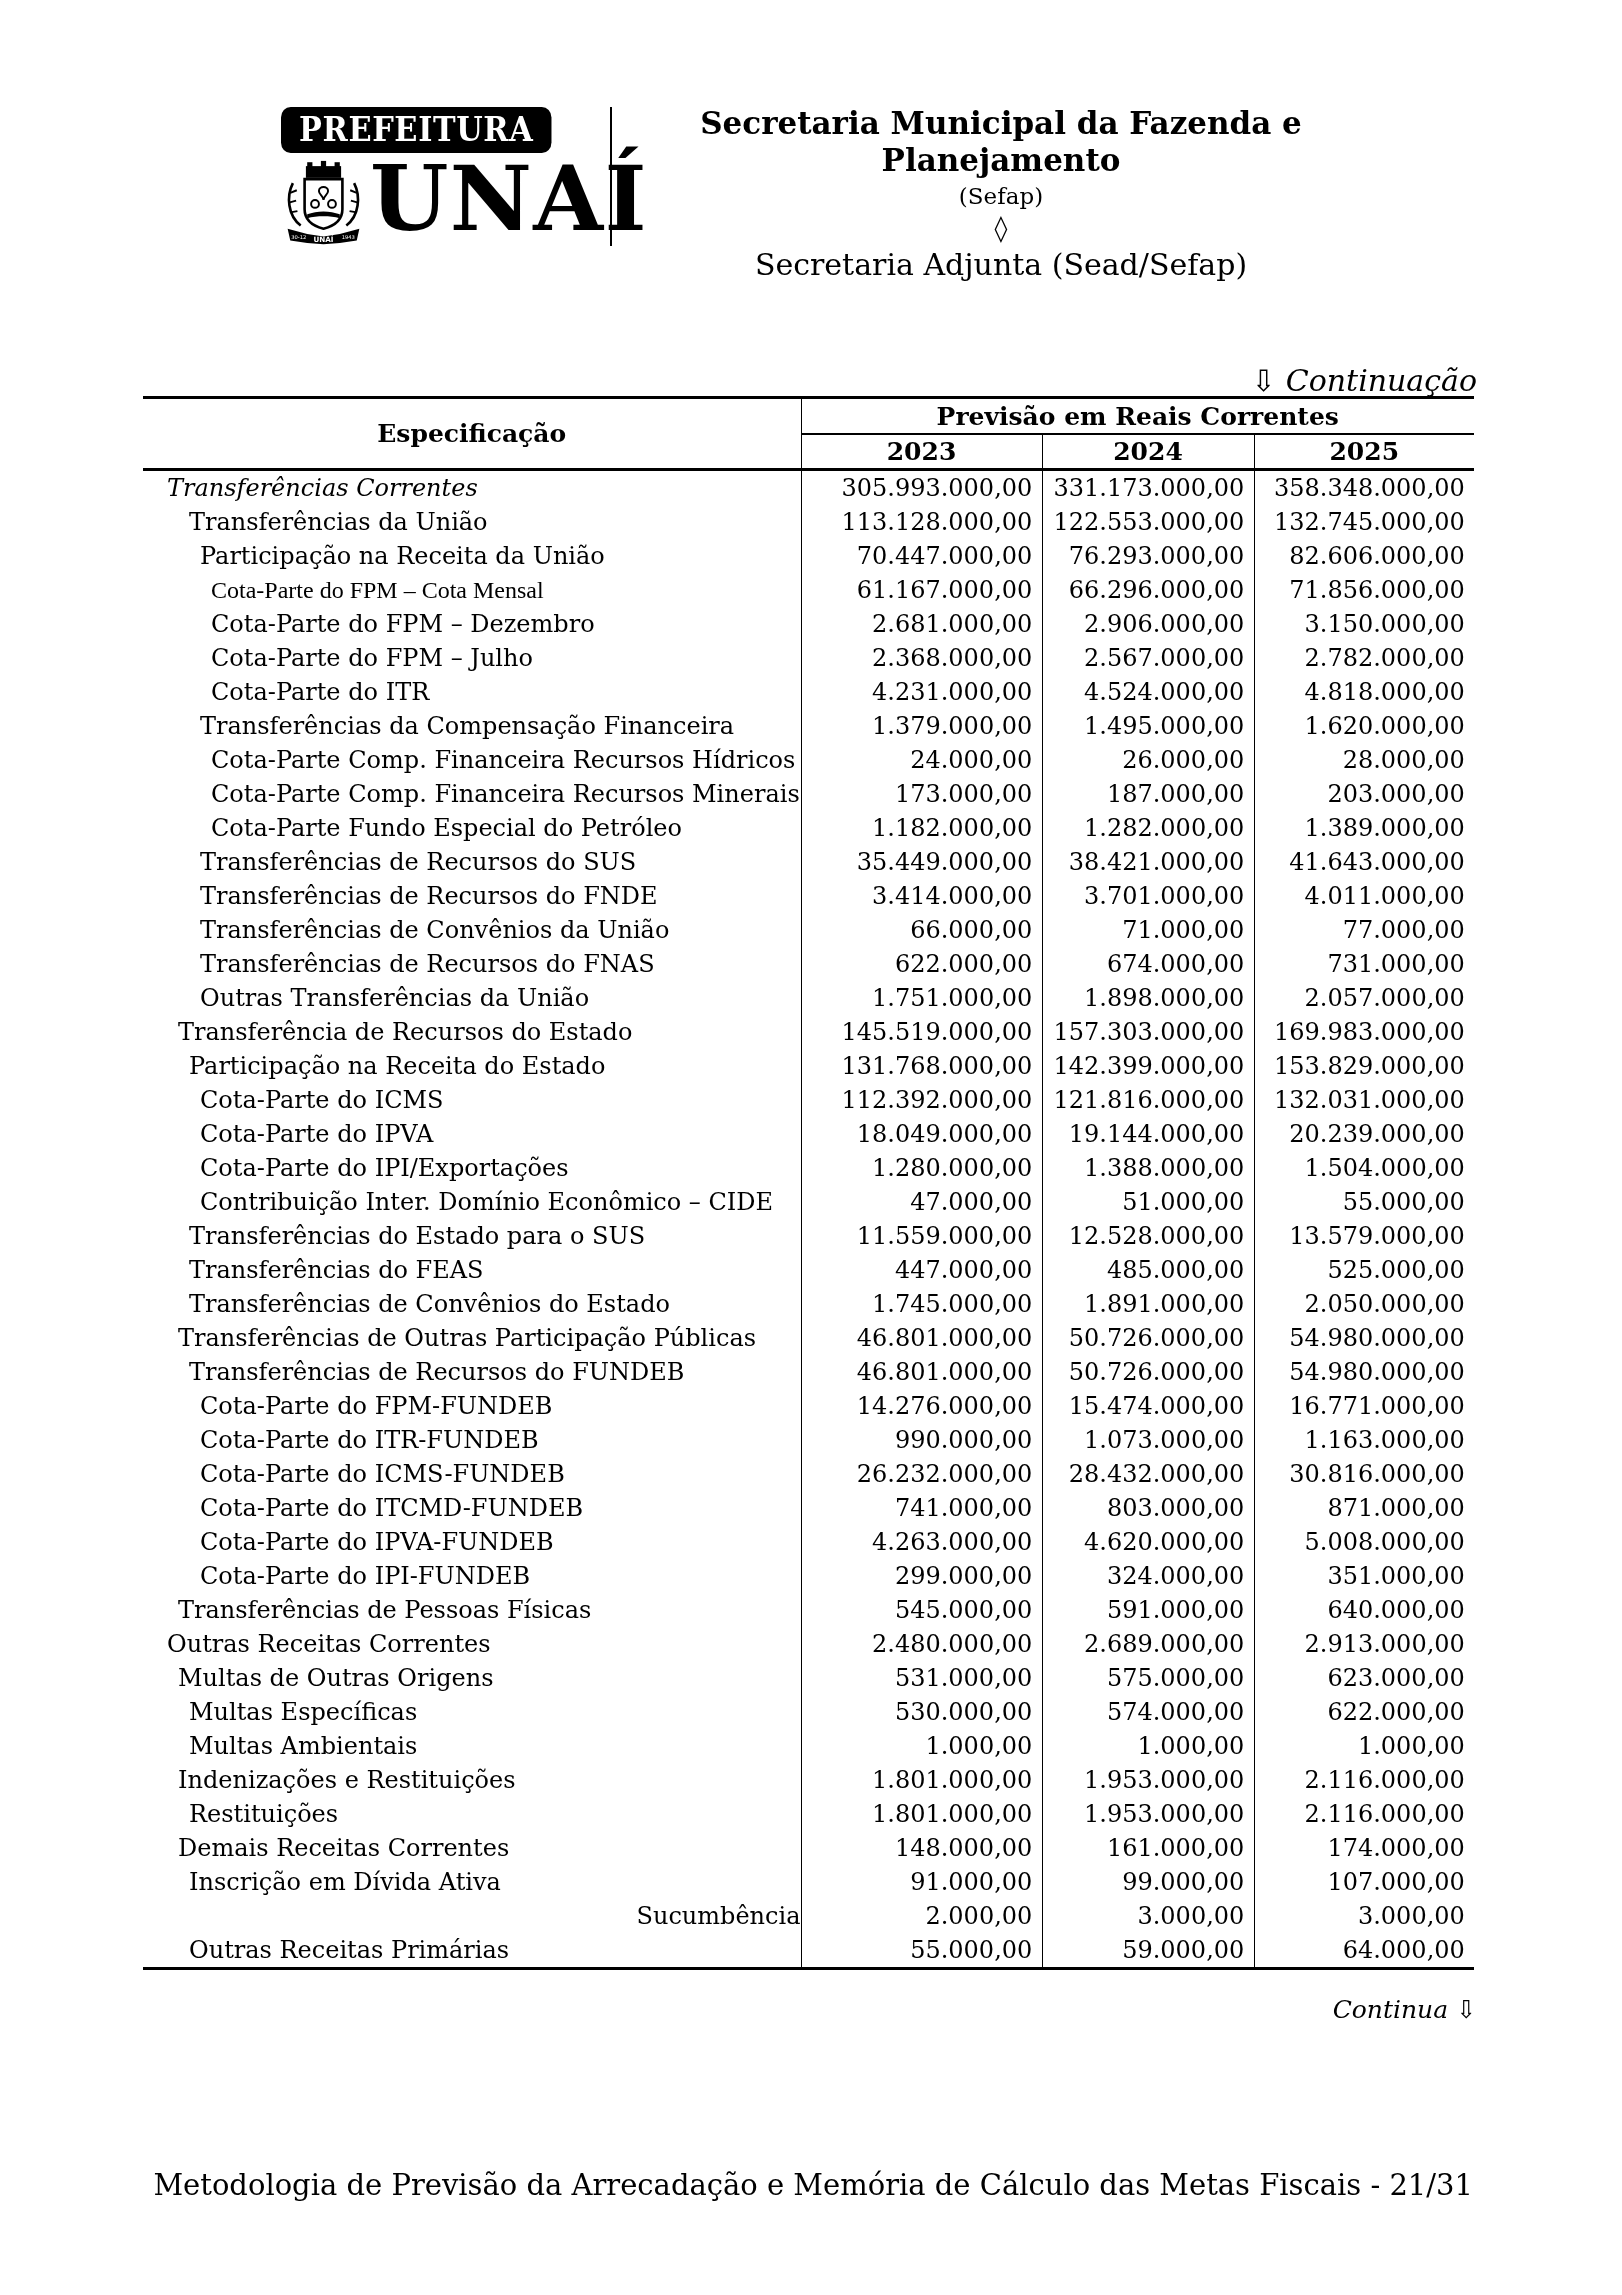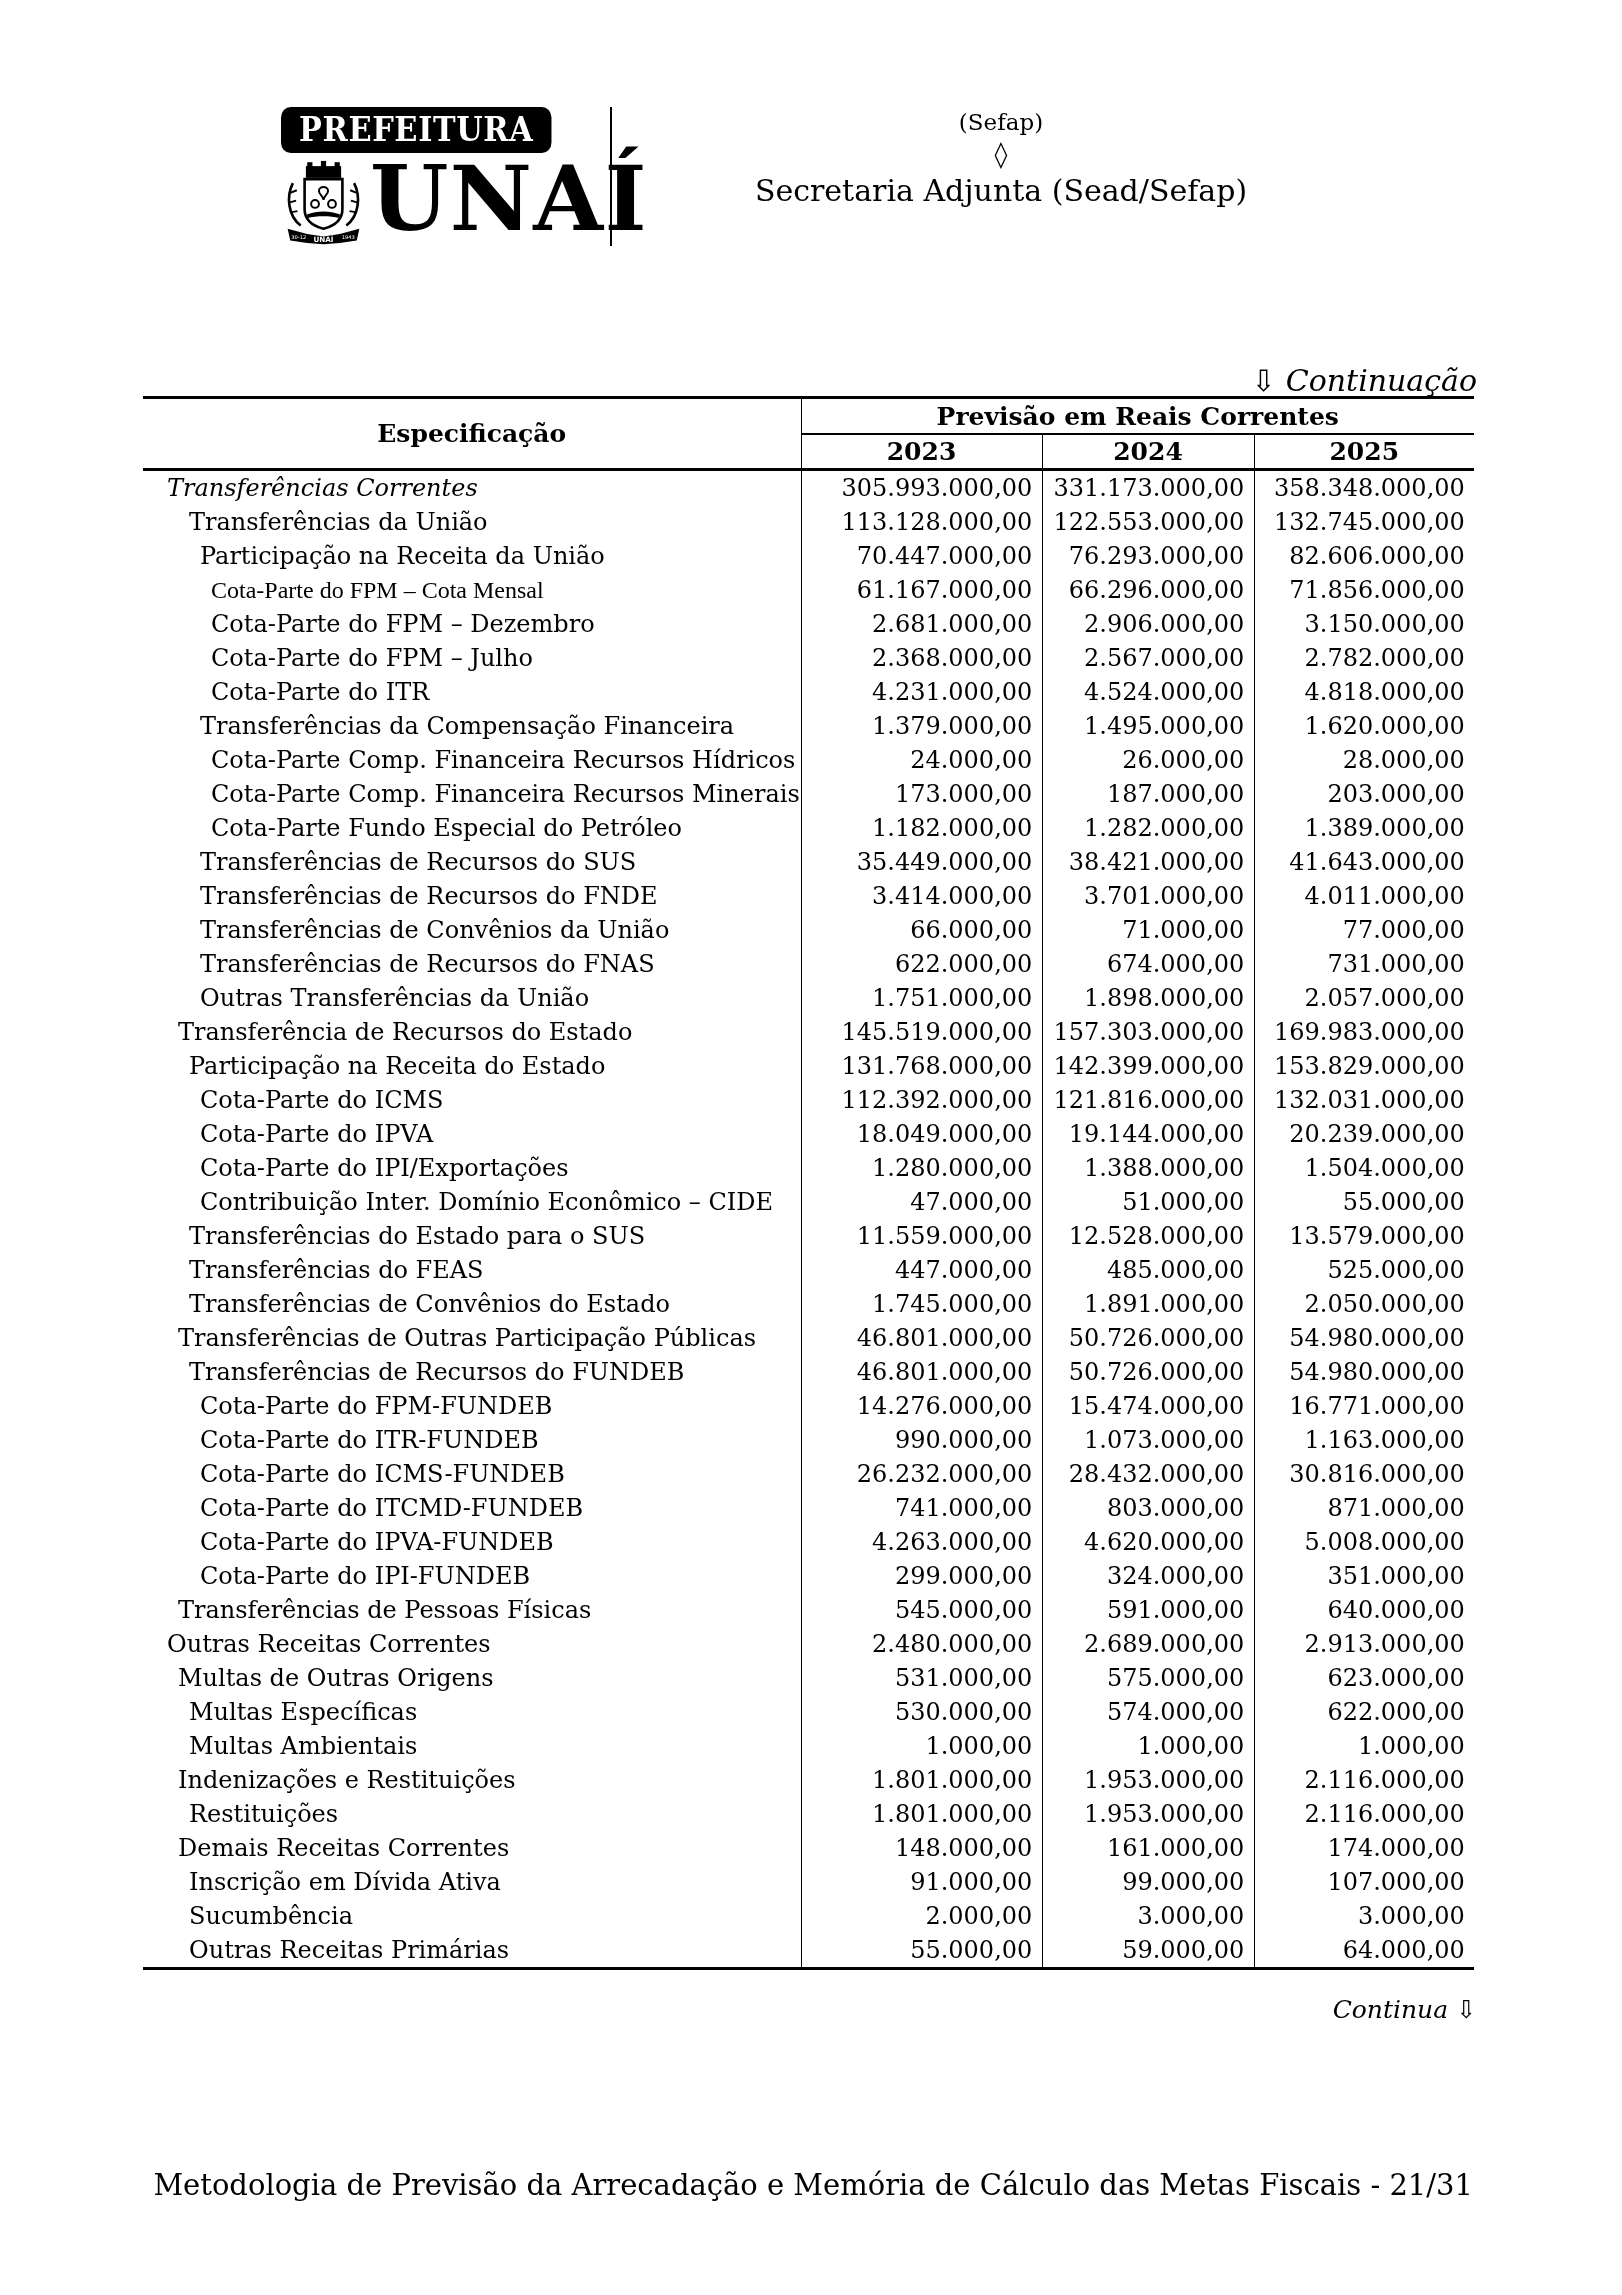--- a/index.html
+++ b/index.html
@@ -67,20 +67,21 @@
     <path d="M40 88 C55 82 75 82 90 88 L90 94 C75 90 55 90 40 94 Z" fill="#000"></path>
 
     <path d="M10 110 L40 118 L65 122 L90 118 L120 110 L116 128 L90 132 L65 134 L40 132 L14 128 Z" fill="#000"></path>
     <text x="65" y="130" font-size="11" fill="#fff" text-anchor="middle" font-family="DejaVu Sans, sans-serif" font-weight="bold">UNAÍ</text>
     <text x="27" y="126" font-size="8" fill="#fff" text-anchor="middle" font-family="DejaVu Sans, sans-serif">30-12</text>
     <text x="103" y="126" font-size="8" fill="#fff" text-anchor="middle" font-family="DejaVu Sans, sans-serif">1943</text>
   </svg>
   <div class="logo-city">UNAÍ</div>
   <div class="hdr-divider"></div>
   <div class="hdr-text">
+    <div class="hdr-line1">Secretaria Municipal da Fazenda e Planejamento</div>
     <div class="hdr-line2">(Sefap)</div>
     <div class="hdr-sep">◊</div>
     <div class="hdr-line3">Secretaria Adjunta (Sead/Sefap)</div>
   </div>
 </div>
 
 <div class="cont-top">⇩ Continuação</div>
 
 <div class="tbl">
   <table>
@@ -348,21 +349,21 @@
           <td class="num b">161.000,00</td>
           <td class="num">174.000,00</td>
         </tr>
         <tr>
           <td class="lbl" style="padding-left: 46px;">Inscrição em Dívida Ativa</td>
           <td class="num b">91.000,00</td>
           <td class="num b">99.000,00</td>
           <td class="num">107.000,00</td>
         </tr>
         <tr>
-          <td class="lbl" style="padding-left: 46px;">Sucumbência</td>
+          <td class="lbl" style="padding-left: 46px; text-align: right;">Sucumbência</td>
           <td class="num b">2.000,00</td>
           <td class="num b">3.000,00</td>
           <td class="num">3.000,00</td>
         </tr>
         <tr>
           <td class="lbl" style="padding-left: 46px;">Outras Receitas Primárias</td>
           <td class="num b">55.000,00</td>
           <td class="num b">59.000,00</td>
           <td class="num">64.000,00</td>
         </tr>

